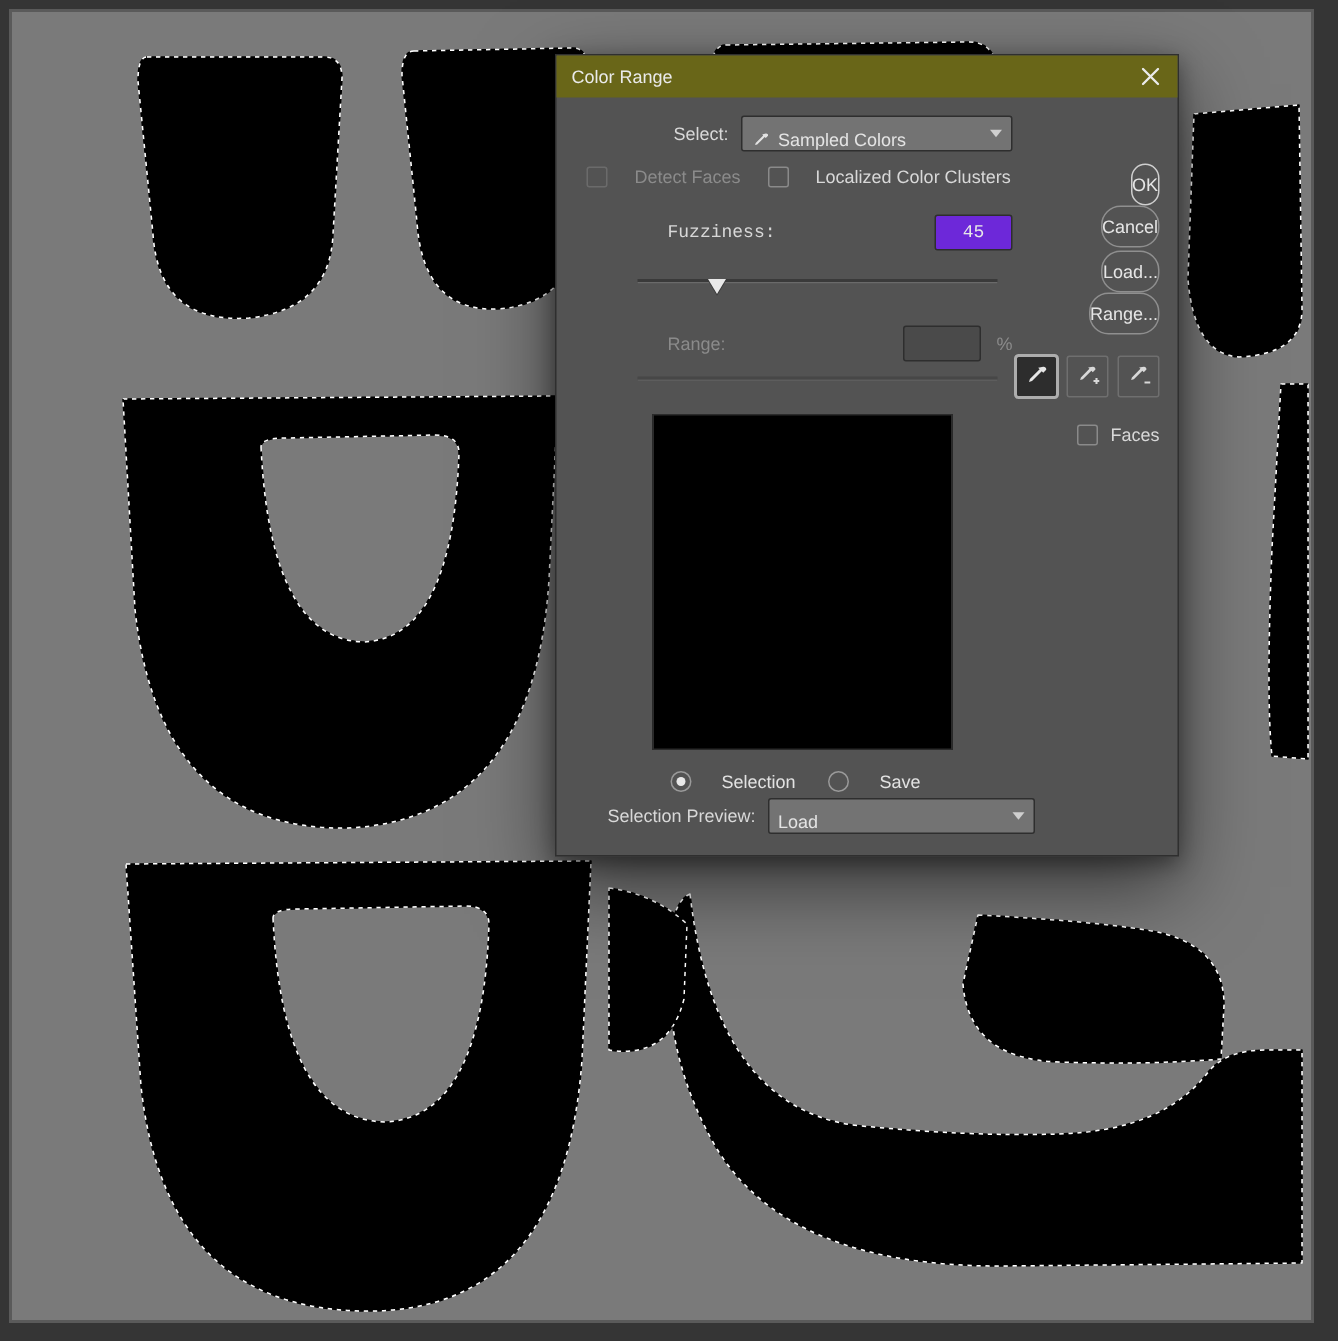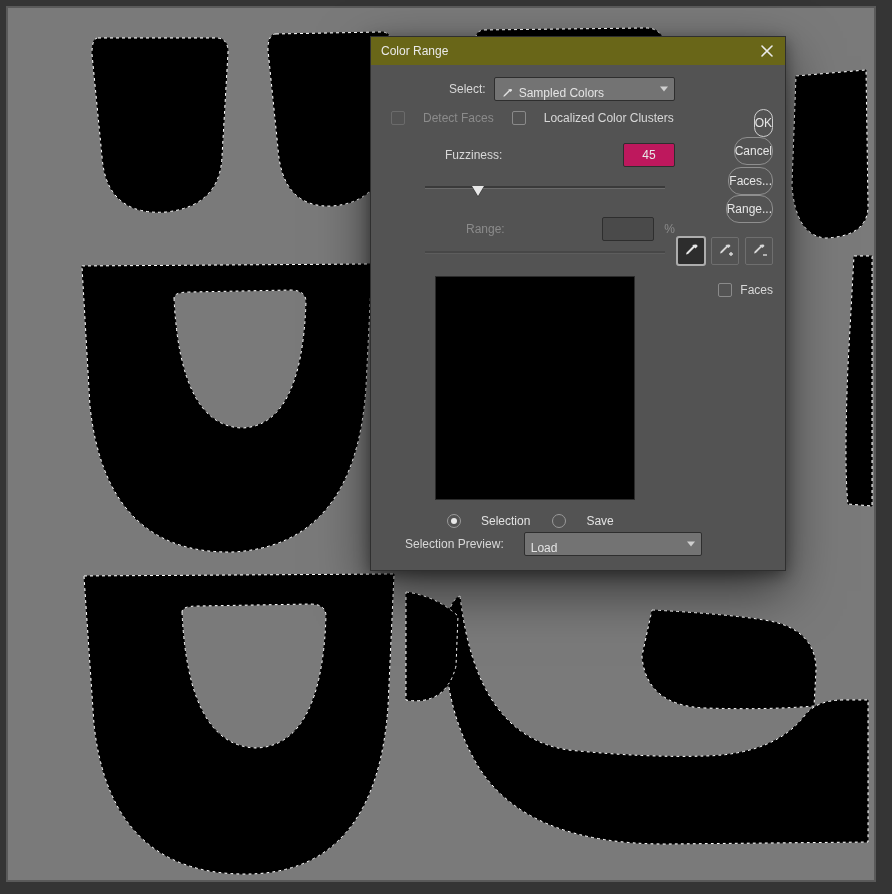--- a/index.html
+++ b/index.html
@@ -206,26 +206,27 @@
     align-items:center;
     margin-top:10px;
     gap:18px;
   }
 
   .fuzz-row {
     display:flex;
     align-items:center;
     margin-top: 18px;
     margin-left: 60px;
+    font-family: Liberation Mono, monospace;
   }
   .num-box {
     width: 50px;
     height: 22px;
     border: 1px solid #2e2e2e;
-    background: #be185d;
+    background: #6d28d9;
     color: #e8e8e8;
     font-size: 12px;
     display:flex;
     align-items:center;
     justify-content:center;
     border-radius: 2px;
   }
   .num-box.disabled {
     color:#8b8b8b;
     background:#4a4a4a;
@@ -257,21 +258,21 @@
     transform: translateX(-6px);
     filter: drop-shadow(0 1px 0 #333);
     cursor:pointer;
   }
 
   .range-row {
     display:flex;
     align-items:center;
     gap: 10px;
     margin-top: 22px;
-    margin-left: 81px;
+    margin-left: 60px;
   }
   .range-slider {
     margin: 10px 0 0 40px;
     width: 240px;
     height: 2px;
     background: #474747;
     border-bottom: 1px solid #5d5d5d;
   }
 
   .preview-box {
@@ -314,21 +315,21 @@
     display:none;
   }
   .radio.checked .dot .inner { display:block; }
 
   .sel-prev-row {
     position:absolute;
     left: 34px;
     bottom: 14px;
     display:flex;
     align-items:center;
-    gap:20px;
+    gap:8px;
   }
   .sel-prev-row .dropdown {
     width: 150px;
   }
 
 </style>
 </head>
 <body>
 
 <div class="canvas-wrap">
@@ -391,21 +392,21 @@
       </svg>
     </span>
   </div>
 
   <div class="dlg-body">
 
     <div class="right-col">
       <div class="pill-btn primary">OK</div>
       <div class="pill-btn">Cancel</div>
       <div class="gap-sm"></div>
-      <div class="pill-btn">Faces...</div>
+      <div class="pill-btn">Load...</div>
       <div class="pill-btn">Range...</div>
 
       <div class="eyedropper-row">
         <div class="tool-btn active">
           <svg width="16" height="16" viewBox="0 0 16 16">
             <path d="M12.5 1.5 a1.8 1.8 0 0 1 2 2 l-2 2 l-1 -1 l-6.5 6.5 l-2 0.6 l0.6 -2 l6.5 -6.5 l-1 -1 z" fill="#e6e6e6"></path>
           </svg>
         </div>
         <div class="tool-btn">
           <svg width="16" height="16" viewBox="0 0 16 16">

